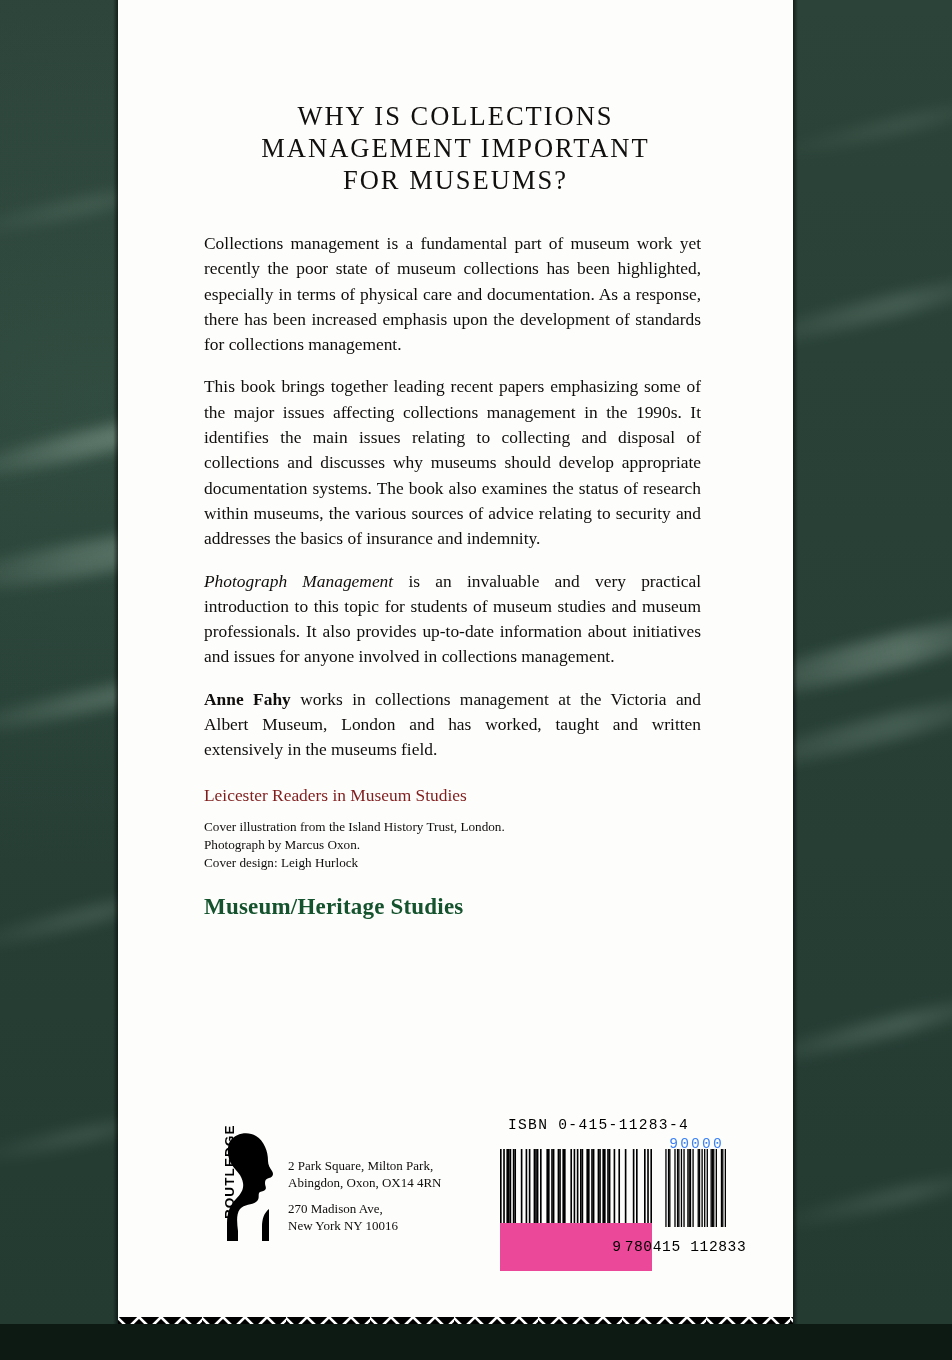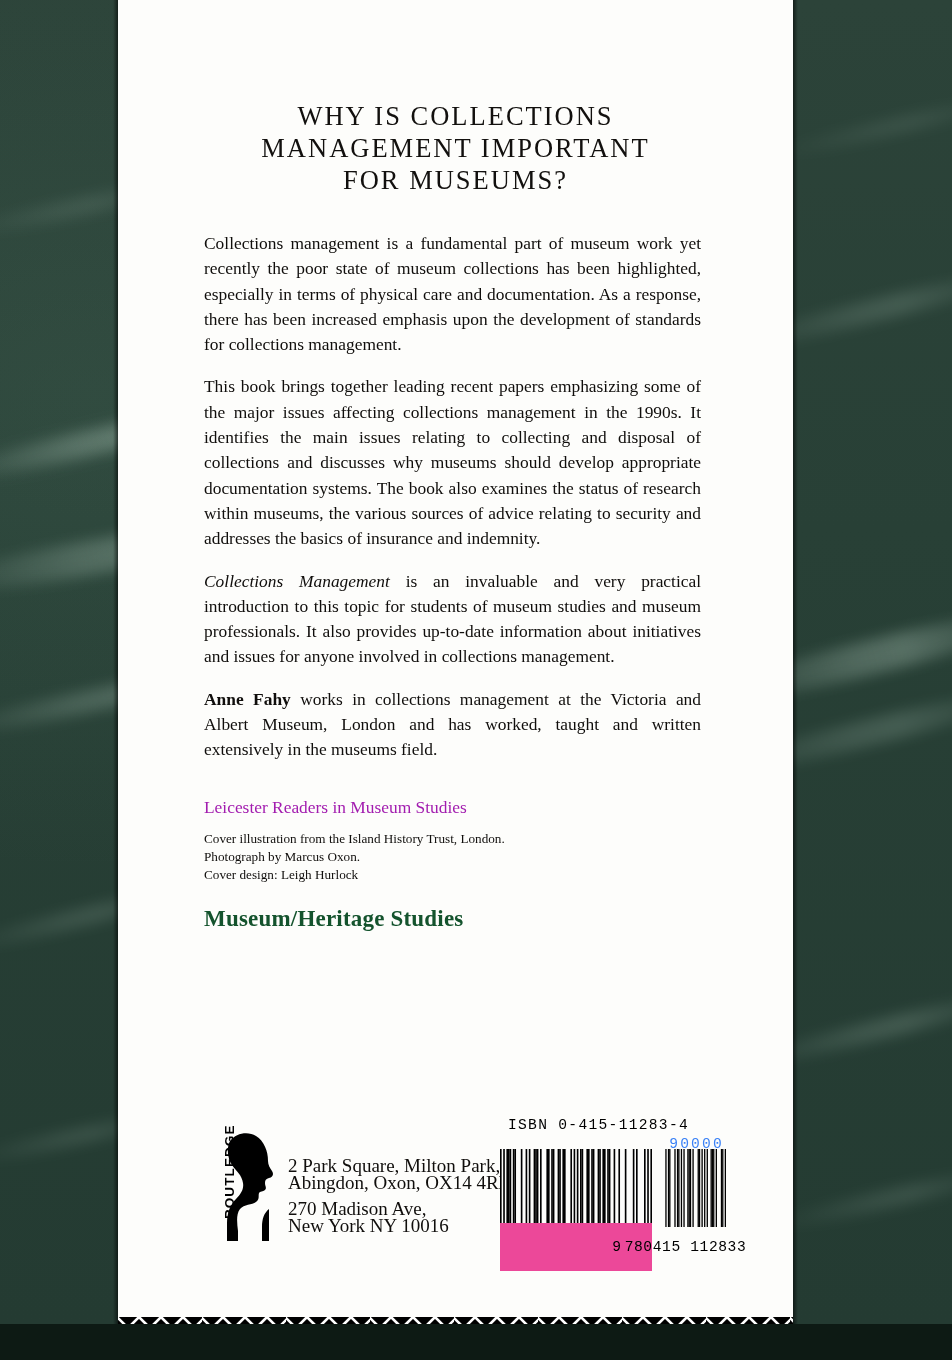--- a/index.html
+++ b/index.html
@@ -92,29 +92,29 @@
     color: #100e0c;
   }
   .para {
     font-size: 17.4px;
     line-height: 25.3px;
     text-align: justify;
     text-justify: inter-word;
     margin: 0 0 17px 0;
     hyphens: manual;
   }
-  .para.last-of-group { margin-bottom: 32px; }
+  .para.last-of-group { margin-bottom: 20px; }
   .para em { font-style: italic; }
   .para strong { font-weight: bold; }
 
   #series-line {
     font-size: 17.4px;
     line-height: 25px;
     margin: 4px 0 0 0;
-    color: #a21caf;
+    color: #7f1d1d;
   }
 
   #credits {
     margin-top: 10px;
     font-size: 13.2px;
     line-height: 18.2px;
     color: #100e0c;
   }
   #credits .cline { display: block; }
 
@@ -167,21 +167,21 @@
     position: absolute;
     left: 18px;
     top: 2px;
     width: 54px;
     height: 110px;
   }
 
   #imprint-address {
     margin-left: 12px;
     padding-top: 28px;
-    font-size: 19px;
+    font-size: 13px;
     line-height: 17.4px;
     color: #100e0c;
   }
   #imprint-address .addr-block { margin-bottom: 8px; }
   #imprint-address .addr-block:last-child { margin-bottom: 0; }
   #imprint-address .aline { display: block; }
 
   
   #barcode-block {
     position: absolute;
@@ -280,21 +280,21 @@
       <span class="tline">MANAGEMENT IMPORTANT</span>
       <span class="tline">FOR MUSEUMS?</span>
     </div>
 
     <div id="blurb">
 
       <p class="para">Collections management is a fundamental part of museum work yet recently the poor state of museum collections has been highlighted, especially in terms of physical care and documentation. As a response, there has been increased emphasis upon the development of standards for collections management.</p>
 
       <p class="para">This book brings together leading recent papers emphasizing some of the major issues affecting collections management in the 1990s. It identifies the main issues relating to collecting and disposal of collections and discusses why museums should develop appropriate documentation systems. The book also examines the status of research within museums, the various sources of advice relating to security and addresses the basics of insurance and indemnity.</p>
 
-      <p class="para"><em>Collections Management</em><span> is an invaluable and very practical introduction to this topic for students of museum studies and museum professionals. It also provides up-to-date information about initiatives and issues for anyone involved in collections management.</span></p>
+      <p class="para"><em>Photograph Management</em><span> is an invaluable and very practical introduction to this topic for students of museum studies and museum professionals. It also provides up-to-date information about initiatives and issues for anyone involved in collections management.</span></p>
 
       <p class="para last-of-group"><strong>Anne Fahy</strong><span> works in collections management at the Victoria and Albert Museum, London and has worked, taught and written extensively in the museums field.</span></p>
 
       <p id="series-line">Leicester Readers in Museum Studies</p>
 
       <div id="credits">
         <span class="cline">Cover illustration from the Island History Trust, London.</span>
         <span class="cline">Photograph by Marcus Oxon.</span>
         <span class="cline">Cover design: Leigh Hurlock</span>
       </div>

